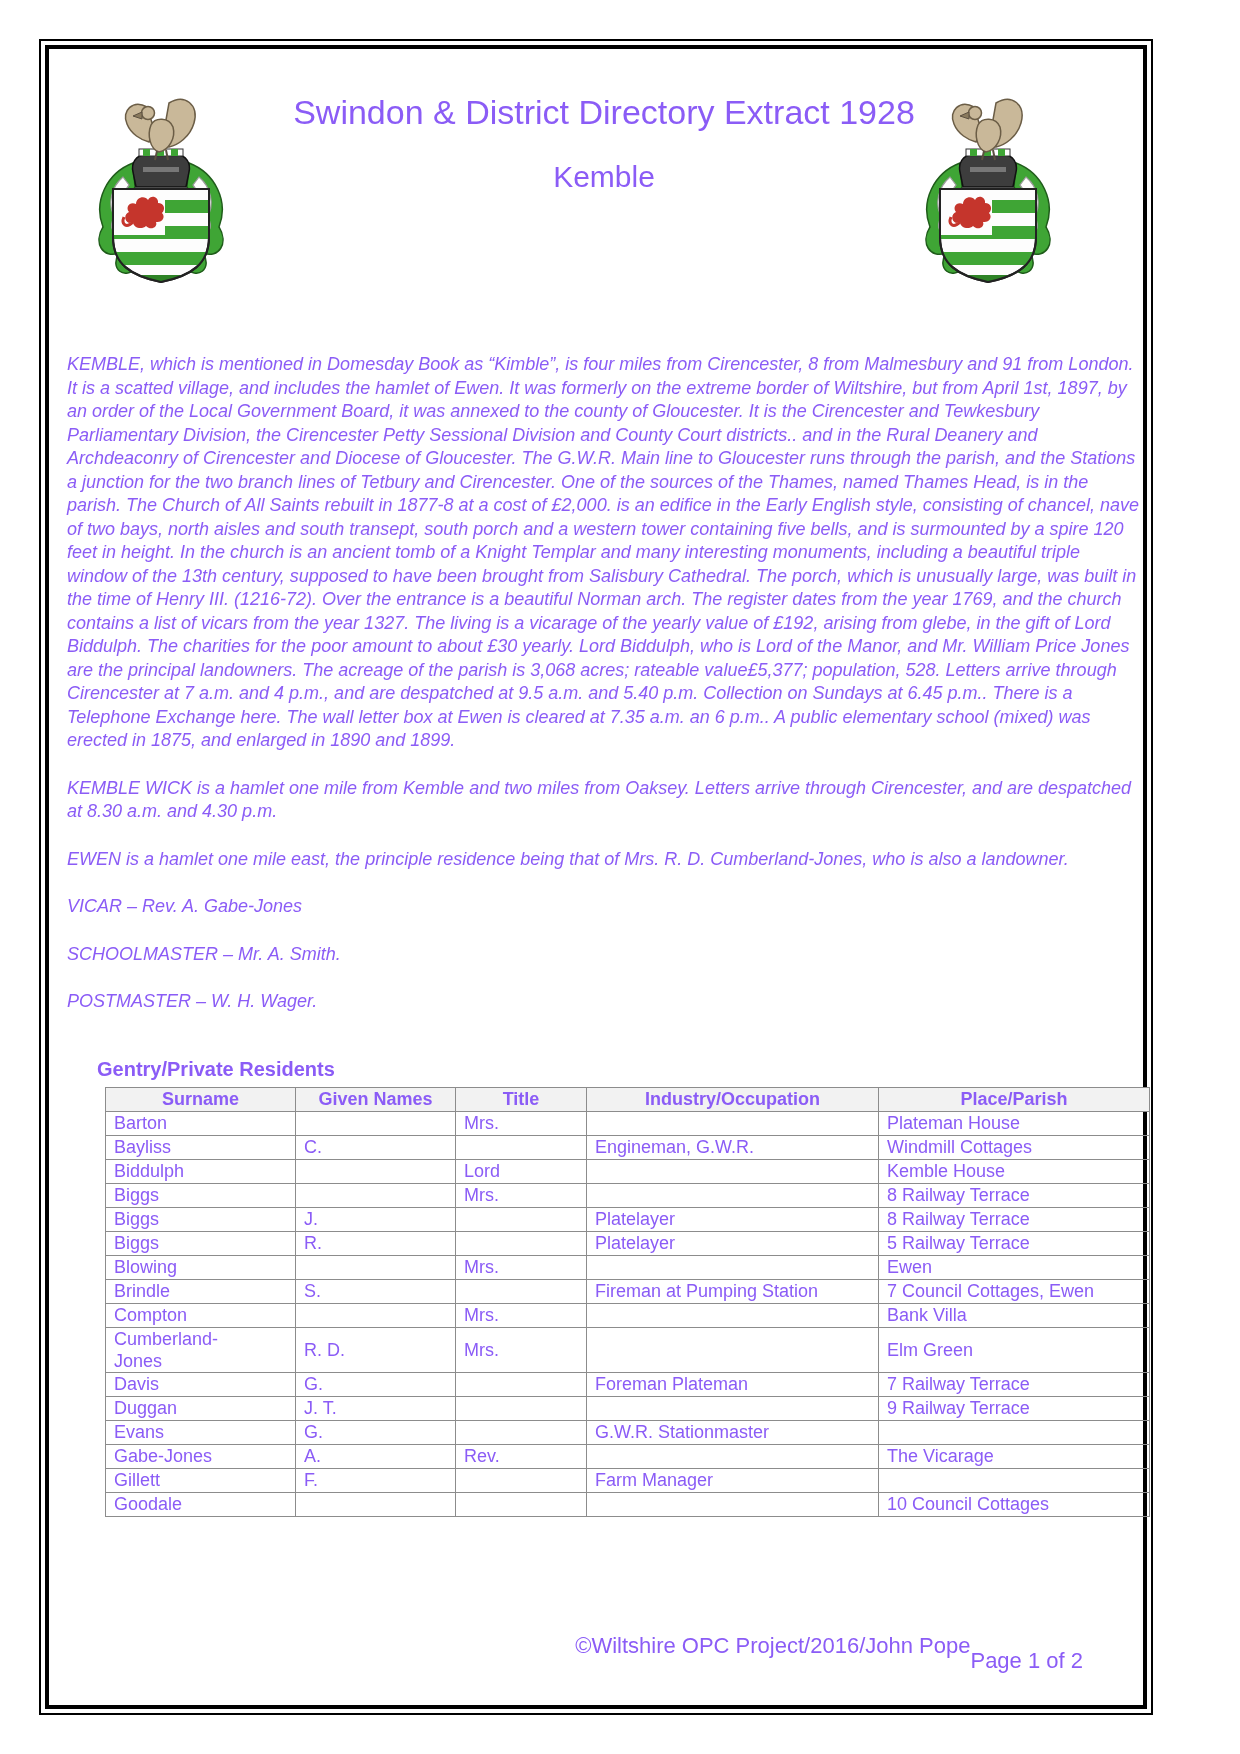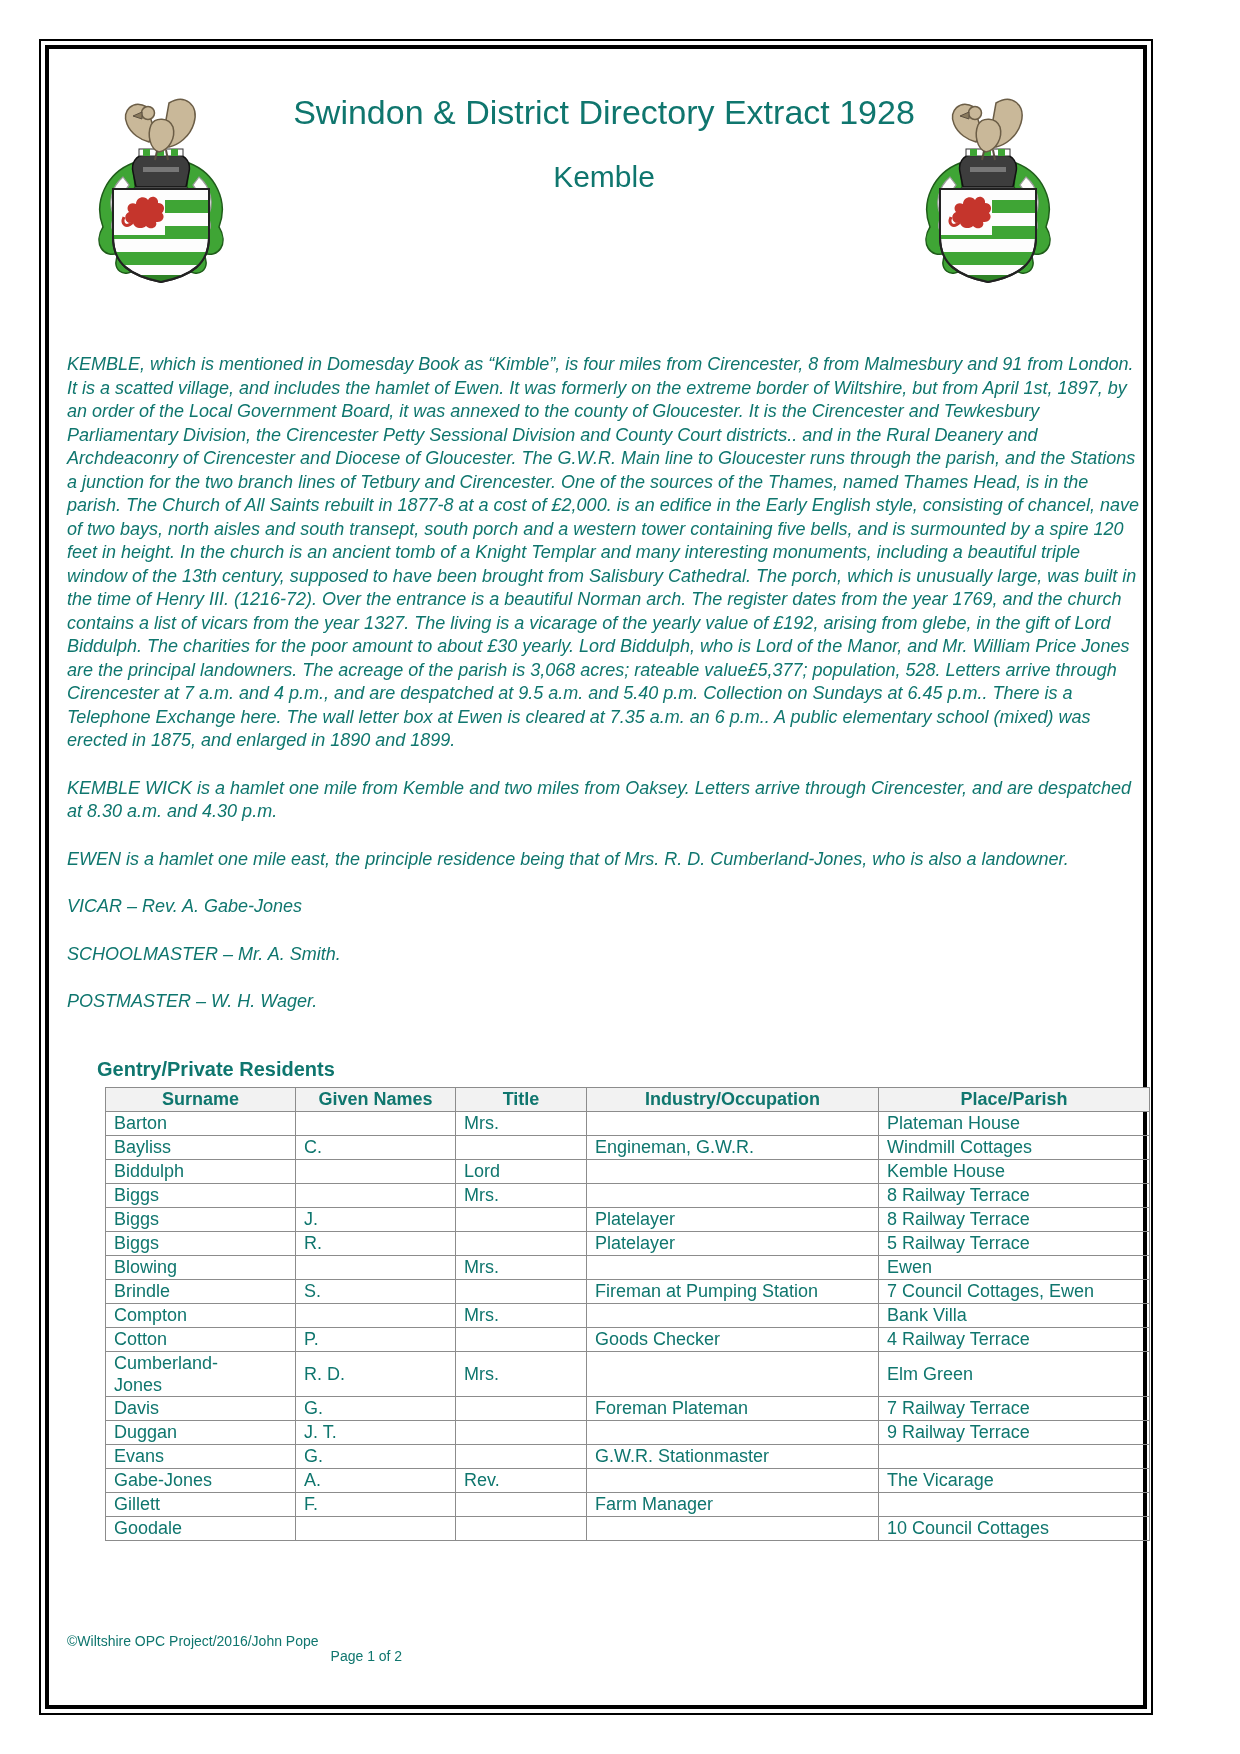--- a/index.html
+++ b/index.html
@@ -1,18 +1,18 @@
 <!DOCTYPE html>
 <html style="--crest-green: #3fa535; --crest-darkgreen: #2e8326; --crest-red: #c5352c; --crest-tan: #c9b899;"><head>
 <meta charset="utf-8">
 <style>
   html,body{margin:0;padding:0;background:#ffffff;}
   .page{
     position:relative; width:1192px; height:1754px; background:#ffffff;
-    font-family:"Liberation Sans", sans-serif; color:#0f766e; overflow:hidden;
+    font-family:"Liberation Sans", sans-serif; color:#8b5cf6; overflow:hidden;
   }
   .border-outer{position:absolute; inset:39px; border:2px solid #000;}
   .border-inner{position:absolute; inset:45px; border:4px solid #000;}
 
   .content{position:absolute; left:67px; top:0; width:1074px;}
 
   .doc-header{position:relative; margin-top:93px; height:230px;}
   .crest{position:absolute; top:0; width:152px; height:190px;}
   .crest.left{left:18px;}
   .crest.right{left:845px;}
@@ -28,21 +28,21 @@
   table.residents{border-collapse:collapse; table-layout:fixed; width:1044px; margin-left:38px;}
   table.residents th, table.residents td{
     border:1px solid #8c8c8c; padding:0 8px; font-size:18px; line-height:22px;
     height:23px; text-align:left; vertical-align:middle; overflow:hidden;
   }
   table.residents th{font-weight:bold; text-align:center; background:#f2f2f2;}
   table.residents td.col0{white-space:pre-line;}
 
   .footer{
     position:absolute; left:67px; top:1633px; width:1074px;
-    display:flex; justify-content:flex-start; font-size:14px;gap:12px;
+    display:flex; justify-content:flex-end; font-size:22px;
   }
   .footer .page-num{padding-right:58px;margin-top:15px;}
 
   
   .c-green{fill:var(--crest-green,#3fa535);}
   .c-dkgreen{fill:var(--crest-darkgreen,#2e8326);}
   .c-red{fill:var(--crest-red,#c5352c);}
   .c-tan{fill:var(--crest-tan,#c9b899);}
   .c-white{fill:#fdfdfd;}
   .c-steel{fill:#3d3d3d;}
@@ -195,27 +195,20 @@
             <td class="col4">7 Council Cottages, Ewen</td>
           </tr>
           <tr>
             <td class="col0">Compton</td>
             <td class="col1"></td>
             <td class="col2">Mrs.</td>
             <td class="col3"></td>
             <td class="col4">Bank Villa</td>
           </tr>
           <tr>
-            <td class="col0">Cotton</td>
-            <td class="col1">P.</td>
-            <td class="col2"></td>
-            <td class="col3">Goods Checker</td>
-            <td class="col4">4 Railway Terrace</td>
-          </tr>
-          <tr>
             <td class="col0">Cumberland-
 Jones</td>
             <td class="col1">R. D.</td>
             <td class="col2">Mrs.</td>
             <td class="col3"></td>
             <td class="col4">Elm Green</td>
           </tr>
           <tr>
             <td class="col0">Davis</td>
             <td class="col1">G.</td>

